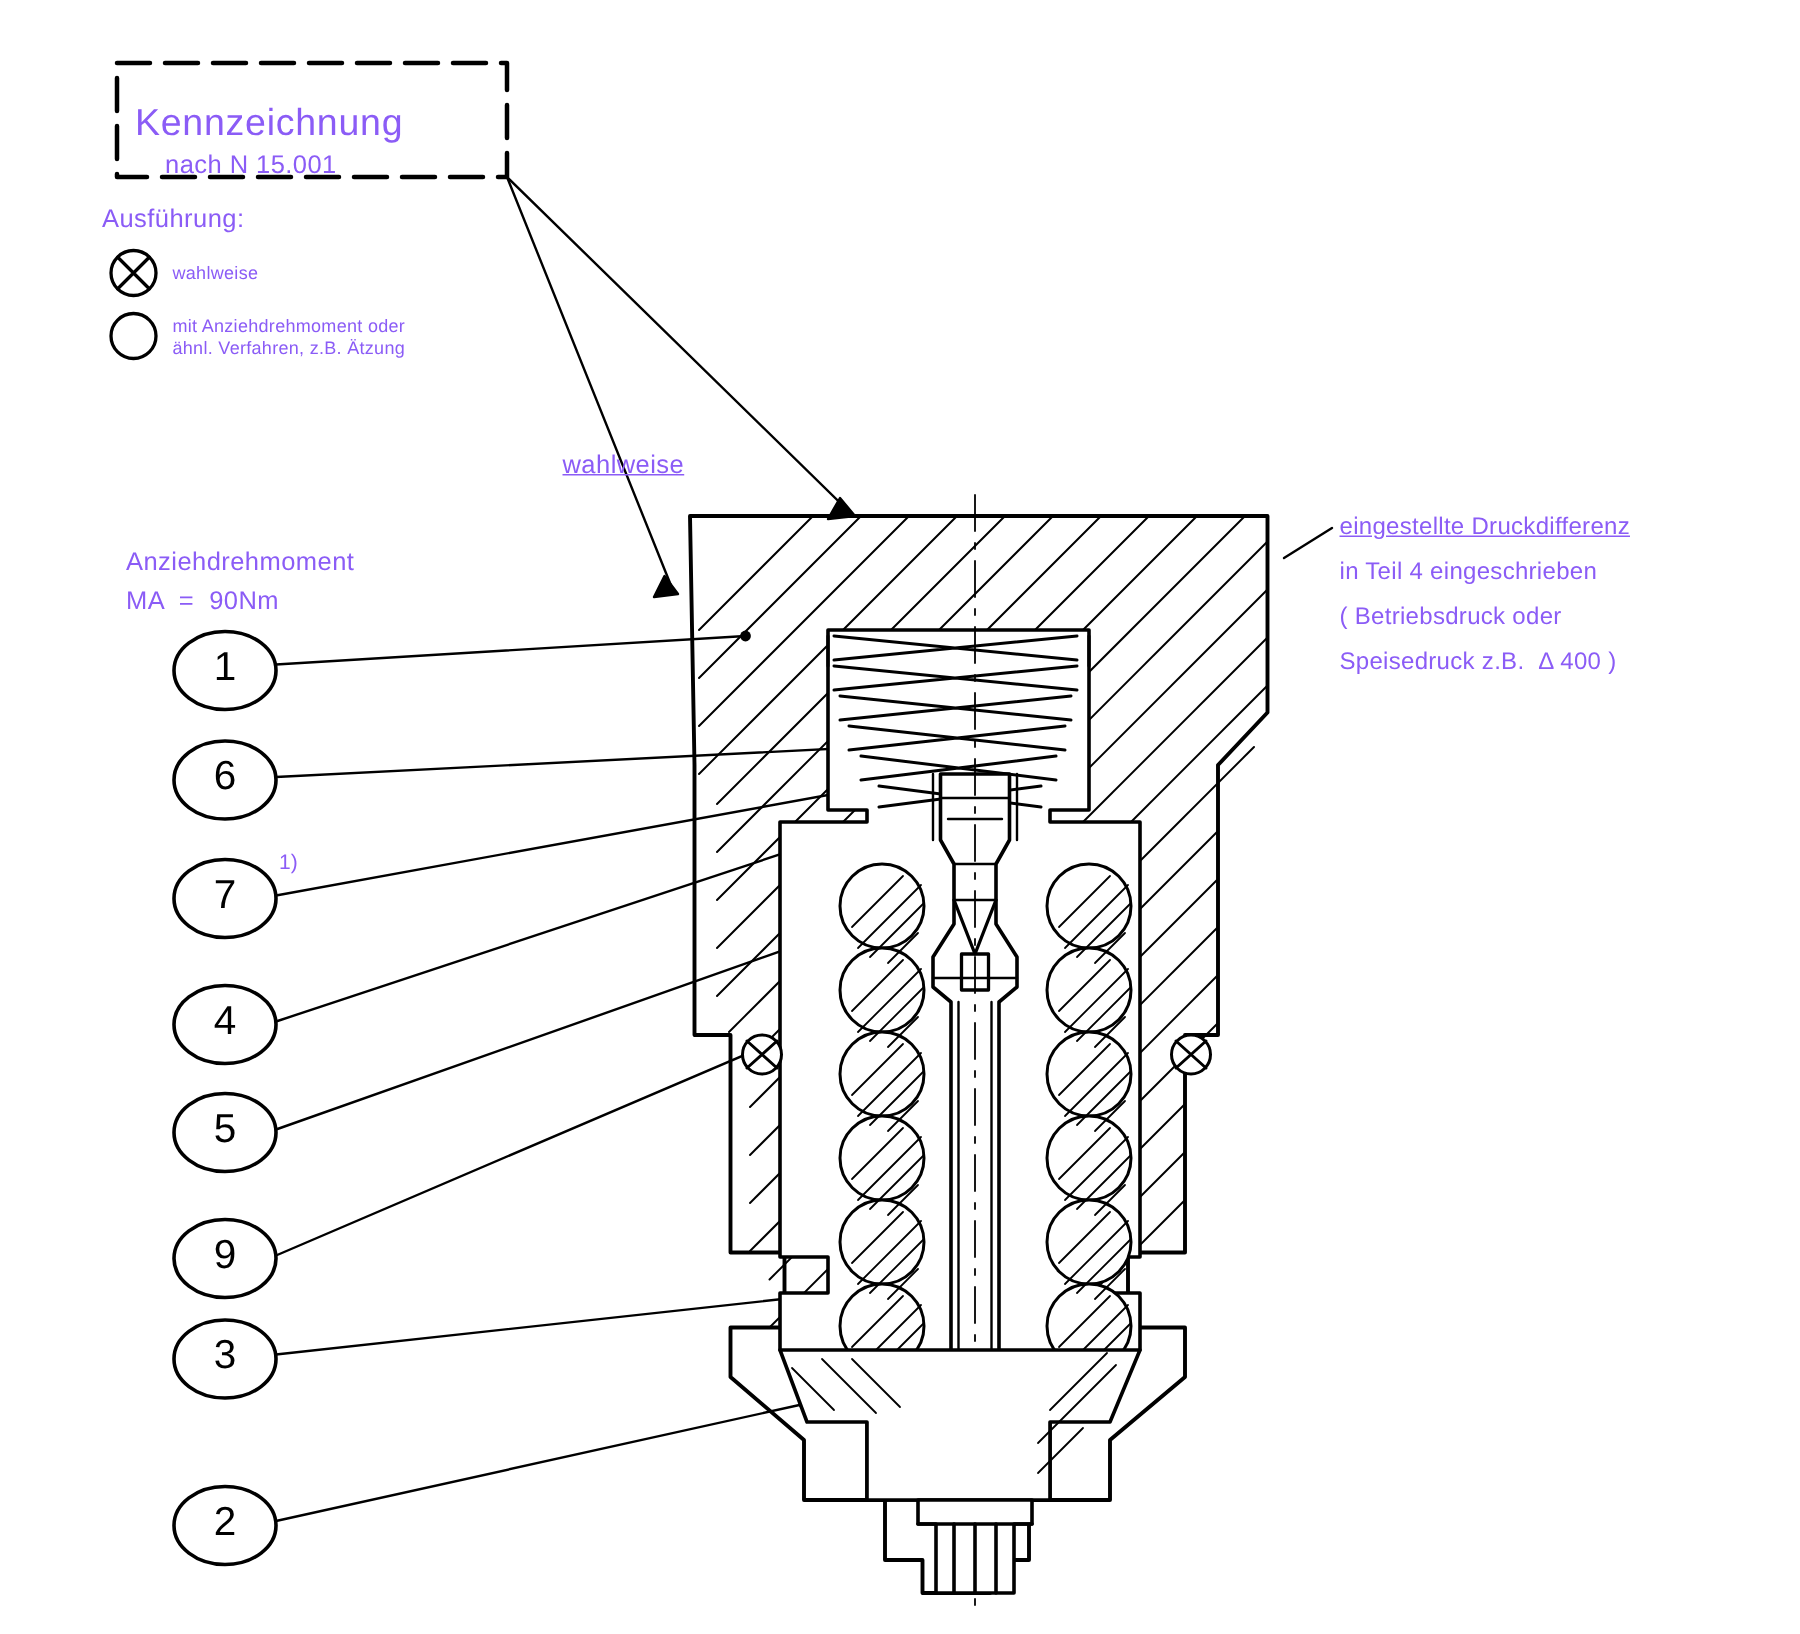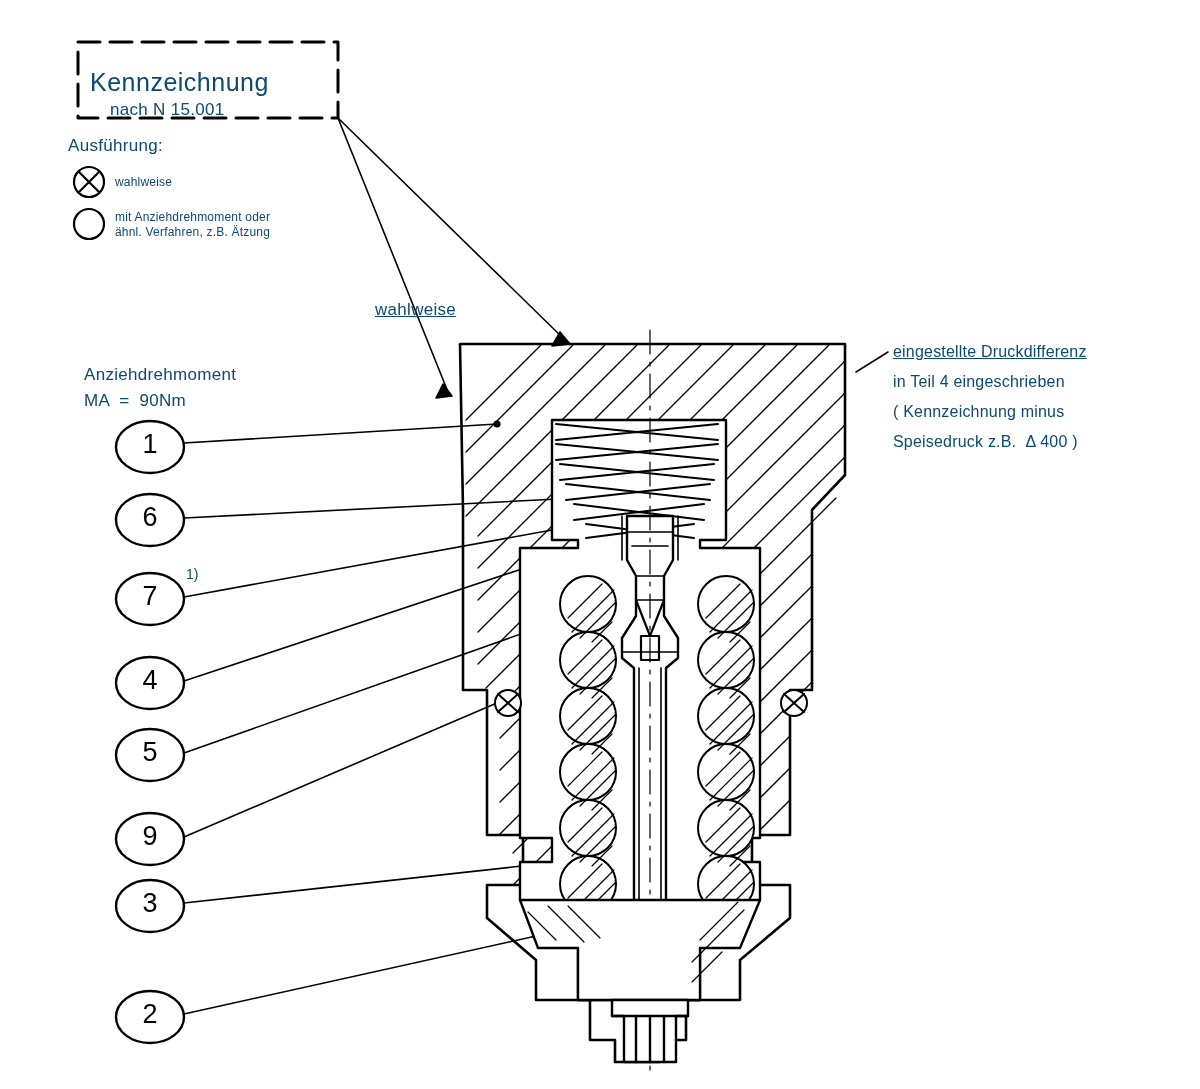--- a/index.html
+++ b/index.html
@@ -19,21 +19,21 @@
   #drawing {
     position: absolute;
     left: 0;
     top: 0;
     width: 1200px;
     height: 1089px;
   }
   .txt {
     position: absolute;
     white-space: pre;
-    color: #0c4a6e;
+    color: #8b5cf6;
     line-height: 1.15;
   }
   .title-box-title {
     font-size: 25px;
     letter-spacing: 0.5px;
   }
   .title-box-sub {
     font-size: 17px;
     letter-spacing: 0.3px;
   }
@@ -284,21 +284,21 @@
   <div class="txt lbl-small" style="left:115px; top:210px;">mit Anziehdrehmoment oder
 ähnl. Verfahren, z.B. Ätzung</div>
 
   <div class="txt lbl-med" style="left:375px; top:300px;text-decoration:underline;">wahlweise</div>
 
   <div class="txt lbl-torque" style="left:84px; top:362px;">Anziehdrehmoment</div>
   <div class="txt lbl-torque" style="left:84px; top:388px;">MA  =  90Nm</div>
 
   <div class="txt lbl-note underline" style="left:893px; top:340px;">eingestellte Druckdifferenz</div>
   <div class="txt lbl-note" style="left:893px; top:370px;">in Teil 4 eingeschrieben</div>
-  <div class="txt lbl-note" style="left:893px; top:400px;">( Kennzeichnung minus</div>
+  <div class="txt lbl-note" style="left:893px; top:400px;">( Betriebsdruck oder</div>
   <div class="txt lbl-note" style="left:893px; top:430px;">Speisedruck z.B.  Δ 400 )</div>
 
   <div class="txt footnote" style="left:186px; top:566px;">1)</div>
 
   <div class="balloon-num" style="left:120px; top:429px;">1</div>
   <div class="balloon-num" style="left:120px; top:502px;">6</div>
   <div class="balloon-num" style="left:120px; top:581px;">7</div>
   <div class="balloon-num" style="left:120px; top:665px;">4</div>
   <div class="balloon-num" style="left:120px; top:737px;">5</div>
   <div class="balloon-num" style="left:120px; top:821px;">9</div>

